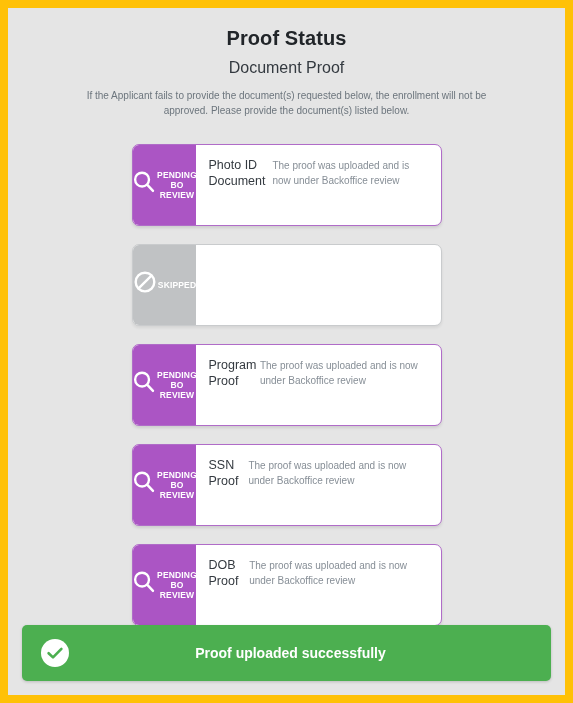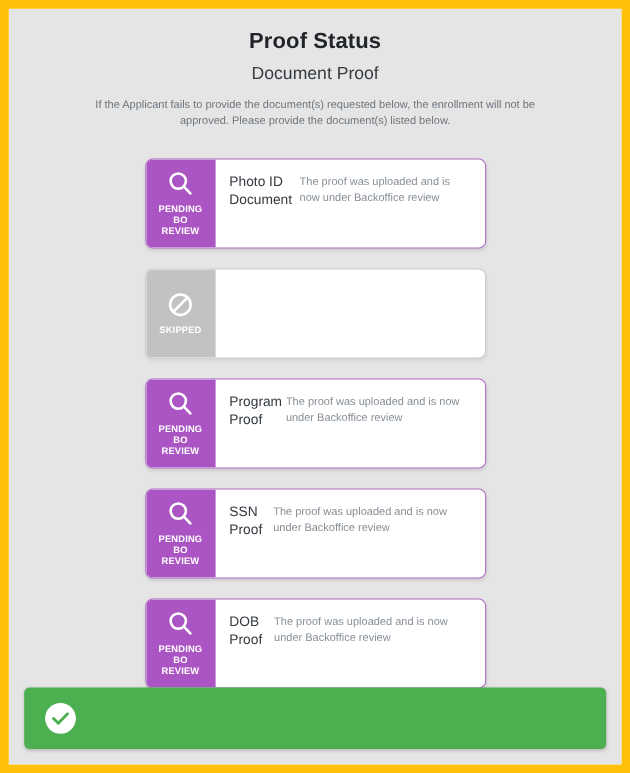--- a/index.html
+++ b/index.html
@@ -88,21 +88,21 @@
     border: 1.5px solid #c9cbcd;
     box-shadow: 0 2px 3px rgba(0,0,0,0.07);
   }
 
   
   .proof-badge {
     box-sizing: border-box;
     flex: 0 0 63px;
     width: 63px;
     display: flex;
-    flex-direction: column;
+    flex-direction: row;
     align-items: center;
     justify-content: center;
     padding: 7px 2px 8px 2px;
     color: #ffffff;
   }
   .status-pending .proof-badge { background: #ab55c4; }
   .status-skipped .proof-badge { background: #c0c2c4; }
 
   .badge-icon {
     display: block;
@@ -279,17 +279,18 @@
     </div>
 
     <div class="toast">
       <span class="toast-icon">
         <svg width="30" height="30" viewBox="0 0 30 30">
           <circle cx="15" cy="15" r="14" fill="#ffffff"></circle>
           <path d="M8.6 15.2 L13 19.4 L21.4 10.9" fill="none" stroke="#4caf50" stroke-width="2.6" stroke-linecap="round" stroke-linejoin="round"></path>
         </svg>
       </span>
       <div class="toast-text">
+        <div class="toast-title">Proof uploaded successfully</div>
       </div>
     </div>
 
   </div>
 </div>
 
 </body></html>

